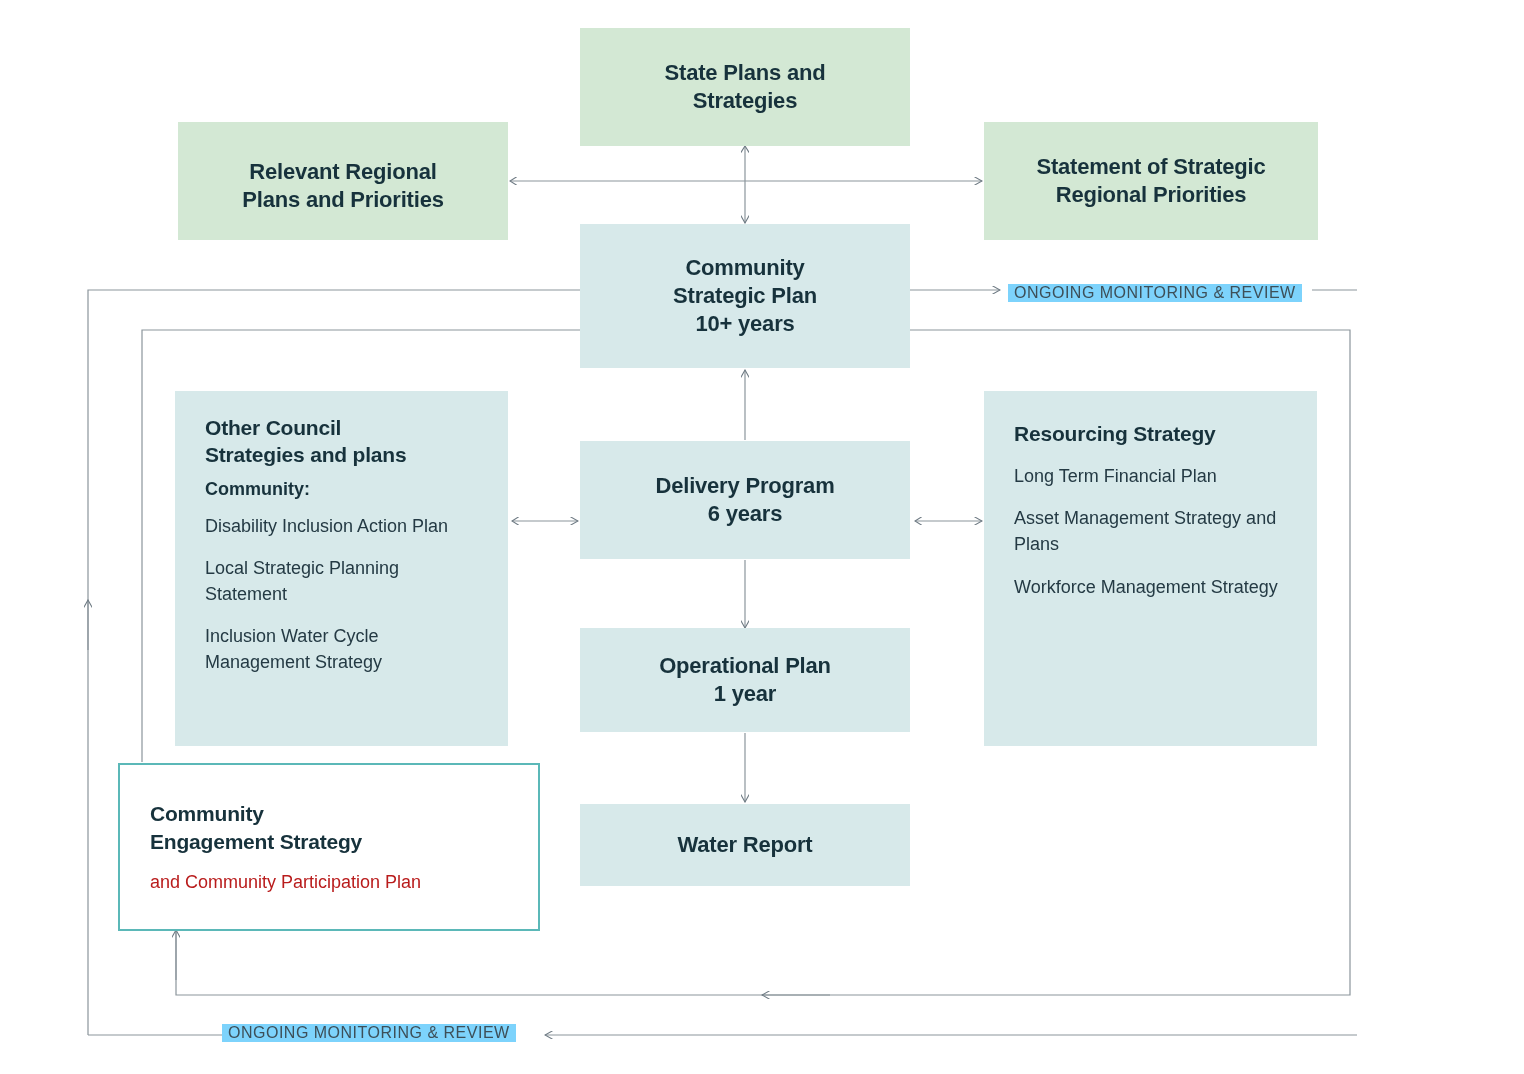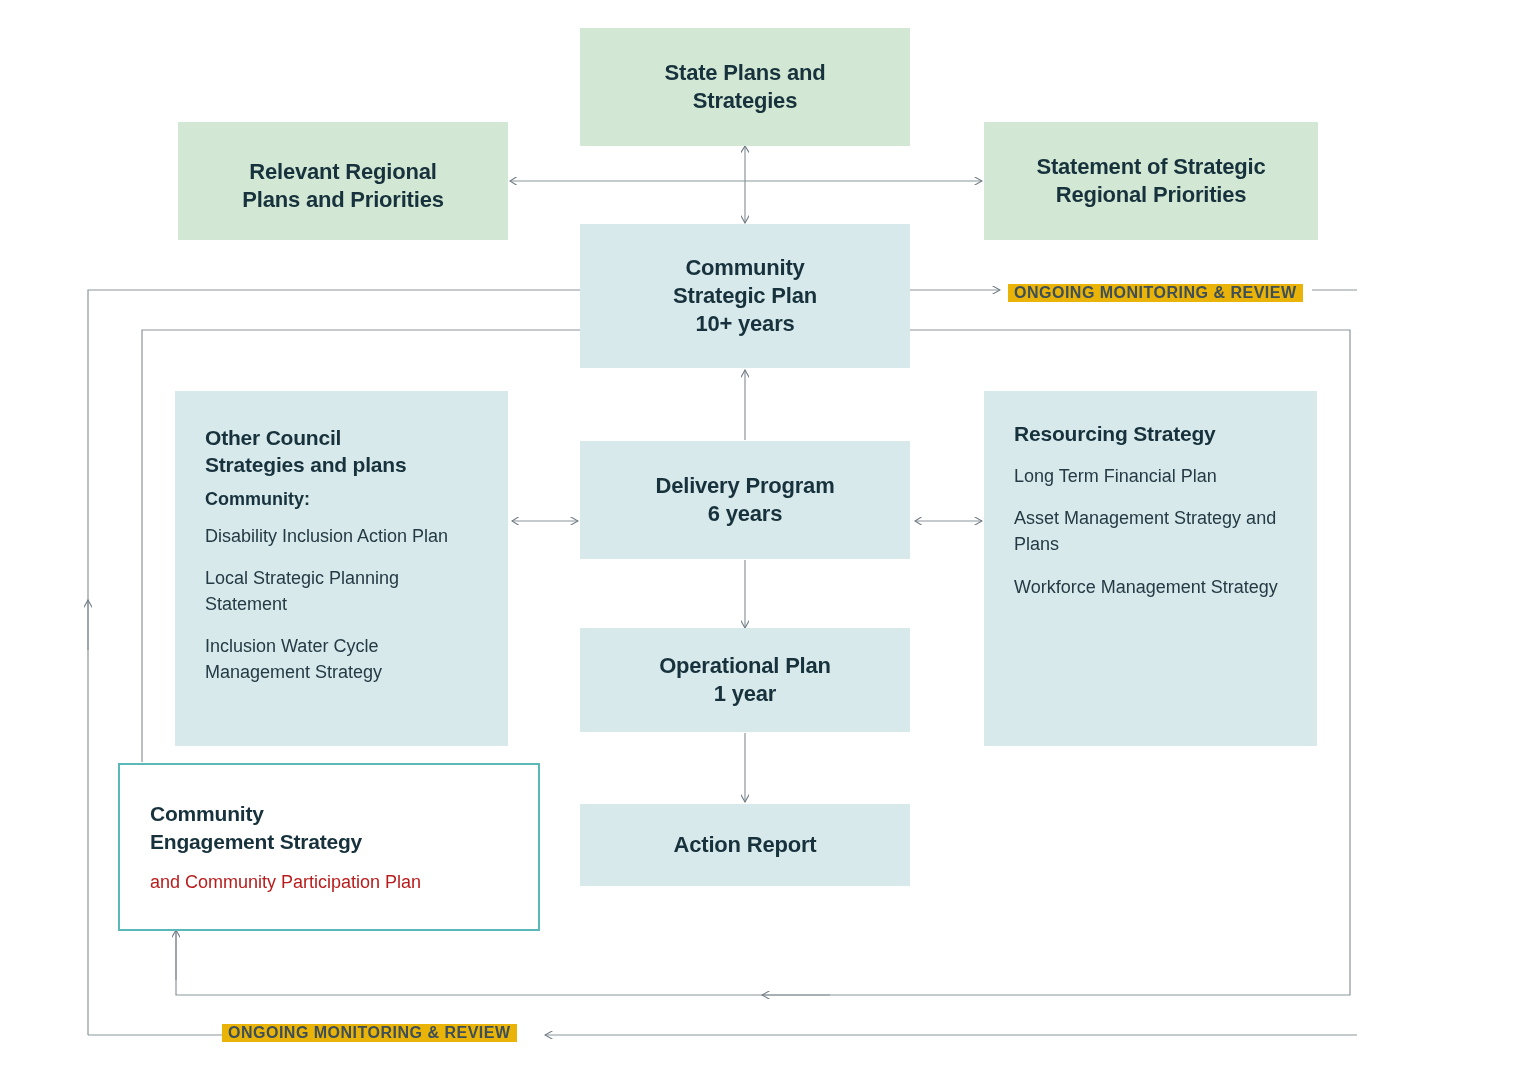--- a/index.html
+++ b/index.html
@@ -41,21 +41,21 @@
     font-weight: bold;
     line-height: 1.28;
     letter-spacing: -0.2px;
     color: #17323c;
   }
   .centered { text-align: center; }
   .centered .title { padding: 0 12px; }
 
   .listbox {
     justify-content: flex-start;
-    padding: 34px 30px 20px 30px;
+    padding: 24px 30px 20px 30px;
   }
   .listbox .title {
     font-size: 21px;
     margin-bottom: 10px;
   }
   .listbox .subhead {
     font-size: 18px;
     font-weight: bold;
     margin-bottom: 14px;
     color: #17323c;
@@ -77,23 +77,23 @@
     justify-content: center;
   }
   .cebox .title { font-size: 21px; line-height: 1.33; margin-bottom: 14px; }
   .cebox .sub { font-size: 18px; color: #b91c1c; line-height: 1.4; }
 
   .loop-label {
     position: absolute;
     font-size: 16px;
     letter-spacing: 0.5px;
     color: #3d4f58;
-    font-weight: 700;
+    font-weight: 400;
     white-space: nowrap;
-    background: #eab308;
+    background: #7dd3fc;
     padding: 0 6px;
   }
 </style>
 </head>
 <body>
 
 <div id="canvas">
 
   <svg id="wires" viewBox="0 0 1524 1074" width="1524" height="1074" xmlns="http://www.w3.org/2000/svg">
     <defs>
@@ -164,21 +164,21 @@
     <div class="title bigtitle" style="white-space:pre-line;">Delivery Program
 6 years</div>
   </div>
 
   <div class="box blue centered" style="left:580px; top:628px; width:330px; height:104px;">
     <div class="title bigtitle" style="white-space:pre-line;">Operational Plan
 1 year</div>
   </div>
 
   <div class="box blue centered" style="left:580px; top:804px; width:330px; height:82px;">
-    <div class="title bigtitle" style="white-space:pre-line;">Action Report</div>
+    <div class="title bigtitle" style="white-space:pre-line;">Water Report</div>
   </div>
 
   <div class="box blue listbox" style="left:175px; top:391px; width:333px; height:355px;">
     <div class="title midtitle" style="white-space:pre-line;">Other Council
 Strategies and plans</div>
     <div class="subhead">Community:</div>
     <div class="item">Disability Inclusion Action Plan</div>
     <div class="item">Local Strategic Planning Statement</div>
     <div class="item">Inclusion Water Cycle Management Strategy</div>
   </div>

